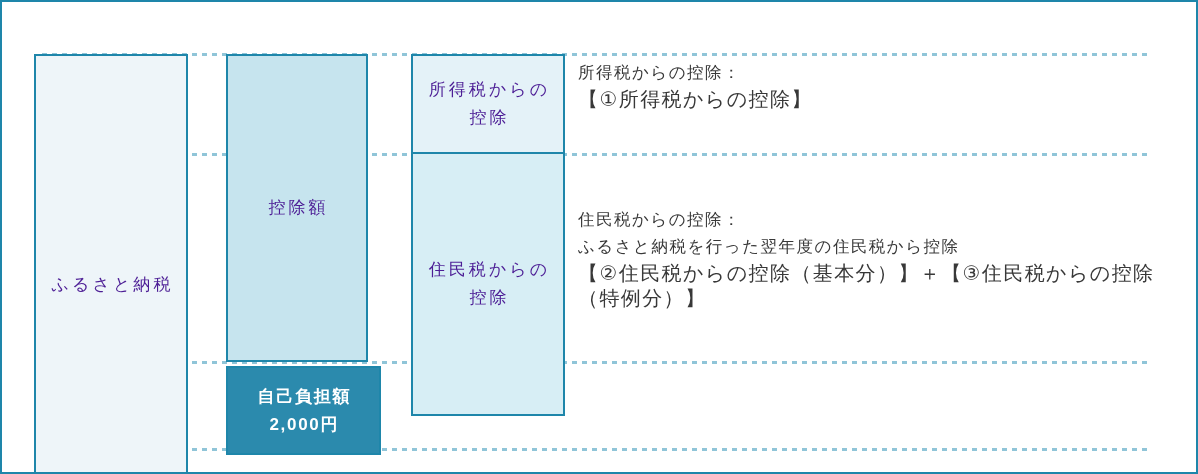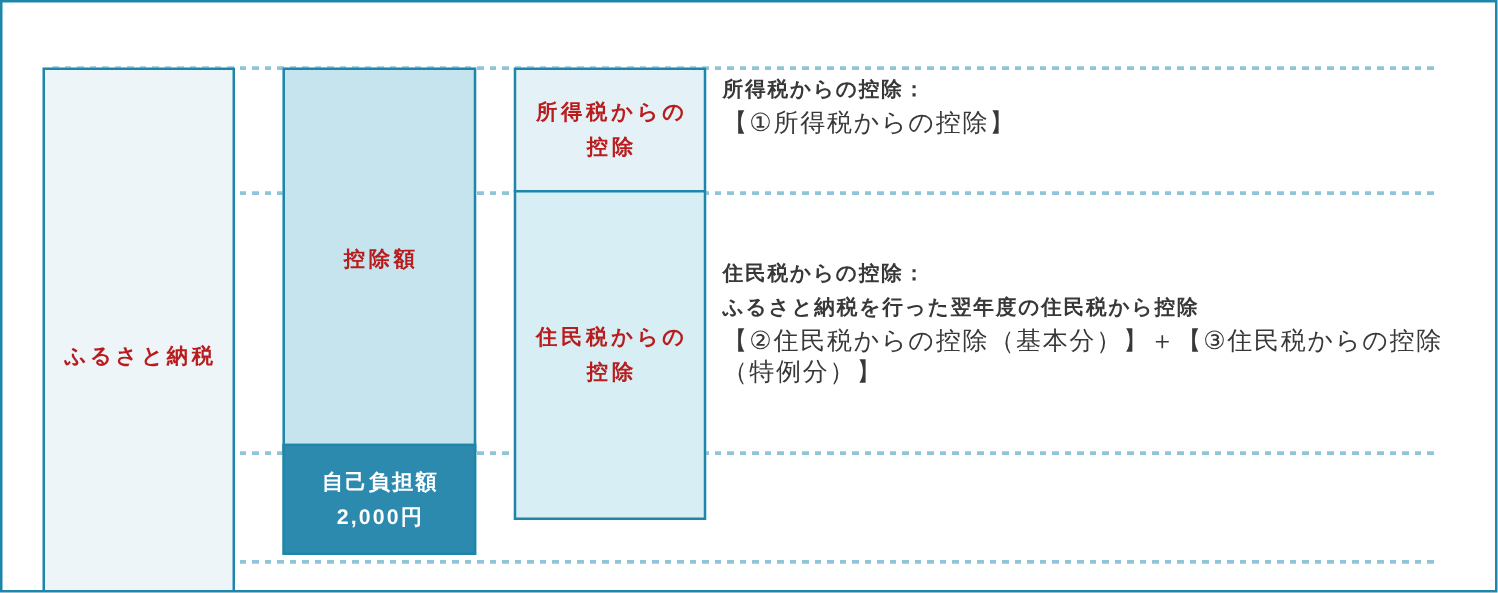--- a/index.html
+++ b/index.html
@@ -44,37 +44,37 @@
   
   .box{
     position:absolute;
     border:2px solid var(--border);
     z-index:1;
     display:flex;
     flex-direction:column;
     align-items:center;
     justify-content:center;
     text-align:center;
-    color:#b91c1c;
+    color:#4c1d95;
     font-size:17px;
-    font-weight:700;
+    font-weight:400;
     letter-spacing:0.18em;
     text-indent:0.18em;
     line-height:1.65;
   }
   .box-donation{
     left:32px;top:52px;width:154px;height:462px;
     background:var(--donation-fill);
   }
   .box-deduction{
-    left:224px;top:52px;width:155px;height:308px;
+    left:224px;top:52px;width:142px;height:308px;
     background:var(--deduction-fill);
   }
   .box-self-burden{
-    left:224px;top:353px;width:155px;height:89px;
+    left:224px;top:364px;width:155px;height:89px;
     background:var(--self-burden-fill);
     color:var(--self-burden-text);
     font-weight:700;
     letter-spacing:0.10em;
     text-indent:0.10em;
     line-height:1.6;
   }
   .box-income-tax{
     left:409px;top:52px;width:154px;height:100px;
     background:var(--income-tax-fill);
@@ -90,21 +90,21 @@
     left:576px;
     width:610px;
     z-index:1;
     color:var(--text-dark);
   }
   .note-income{top:57px;}
   .note-resident{top:204px;}
   .note-heading,.note-body{
     font-size:16.5px;
     line-height:27px;
-    font-weight:700;
+    font-weight:400;
     letter-spacing:0.09em;
   }
   .note-formula{
     font-size:20px;
     line-height:25px;
     font-weight:500;
     letter-spacing:0.07em;
     margin-top:1px;
   }
 </style>

